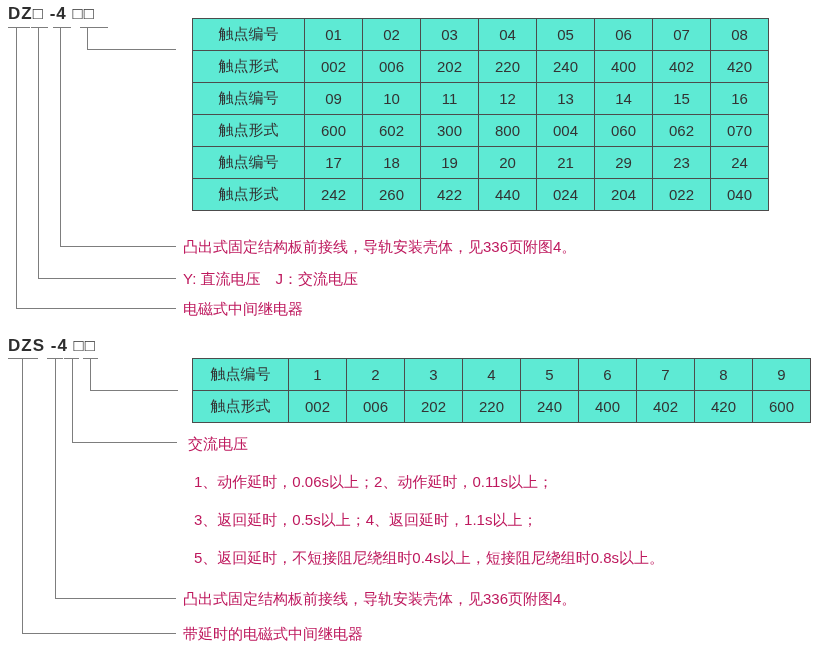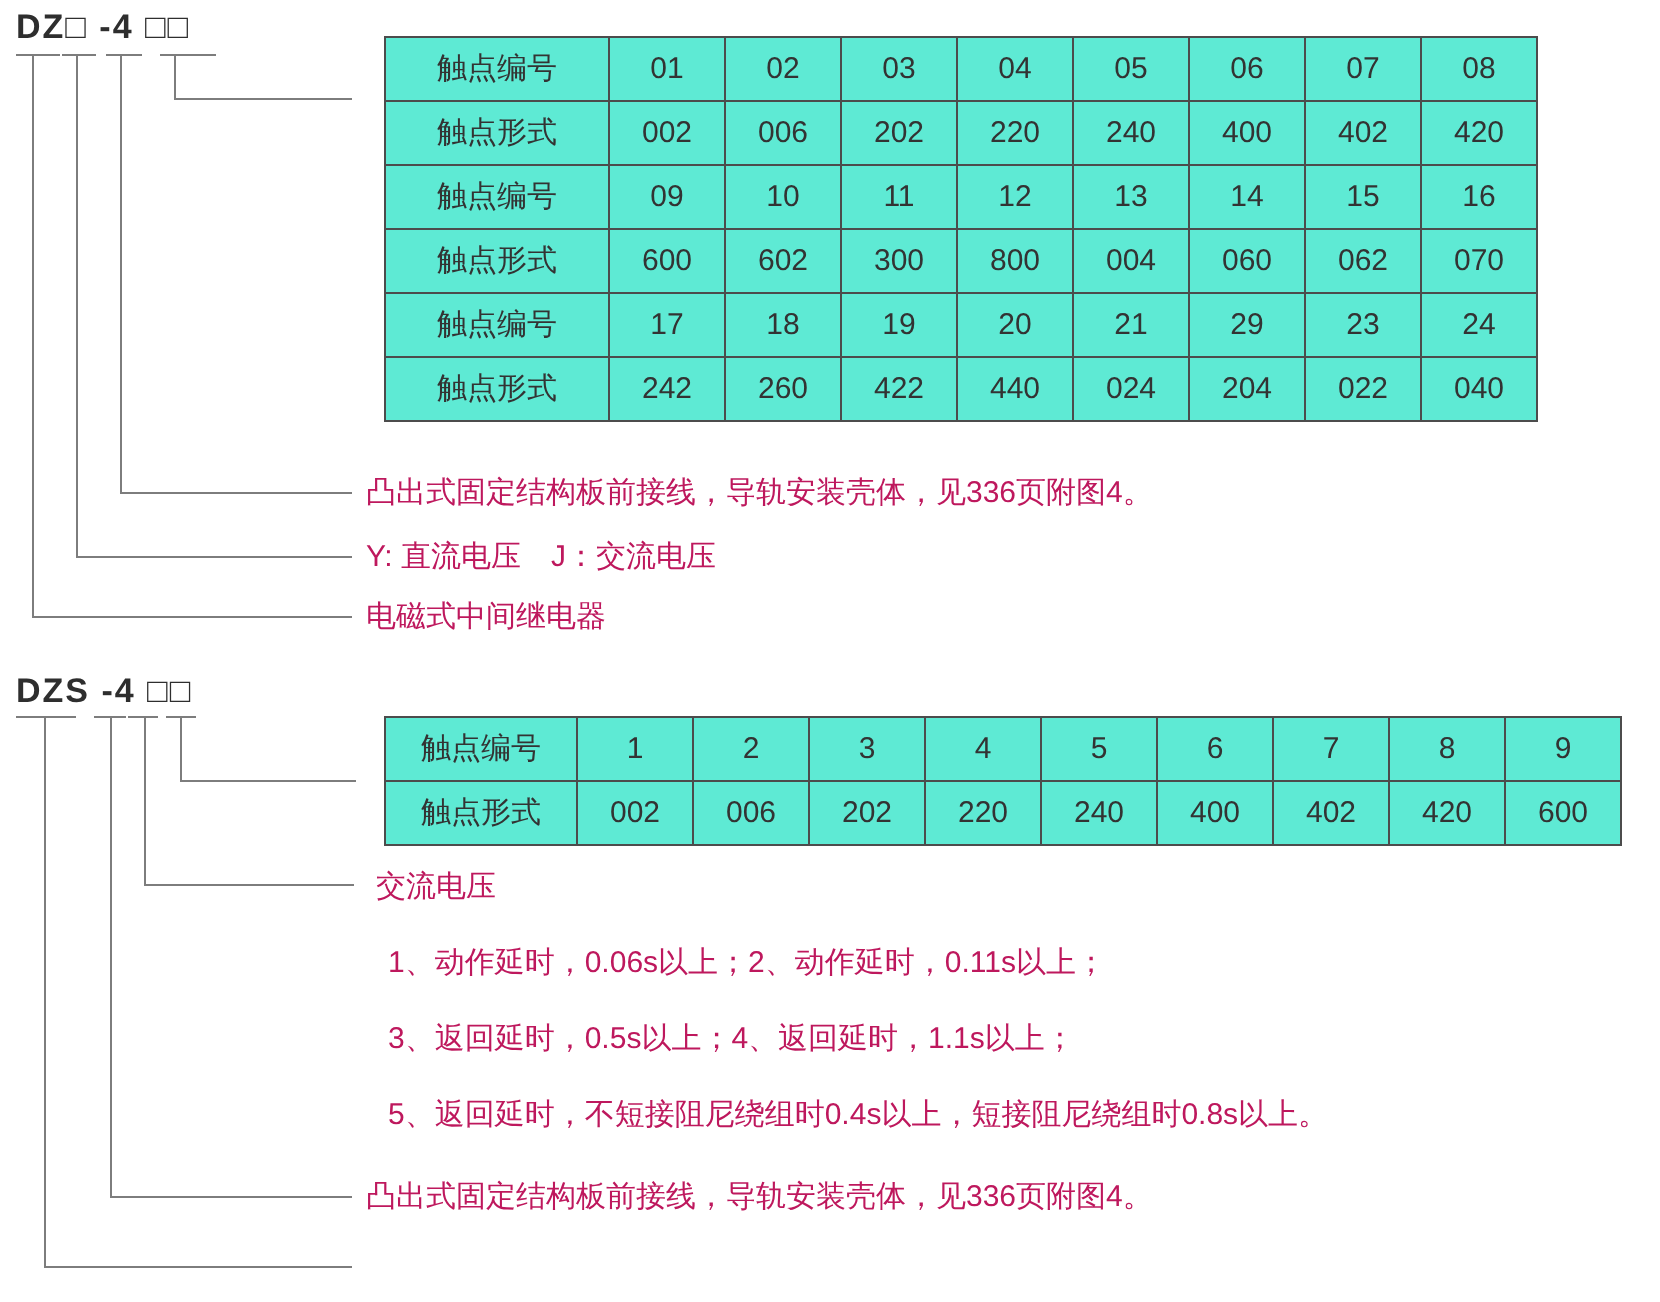--- a/index.html
+++ b/index.html
@@ -167,14 +167,15 @@
       <td>600</td>
     </tr>
   </tbody>
     </table>
 
   <div class="note" style="left:188px; top:435px;">交流电压</div>
   <div class="note" style="left:194px; top:473px;">1、动作延时，0.06s以上；2、动作延时，0.11s以上；</div>
   <div class="note" style="left:194px; top:511px;text-align:right;">3、返回延时，0.5s以上；4、返回延时，1.1s以上；</div>
   <div class="note" style="left:194px; top:549px;">5、返回延时，不短接阻尼绕组时0.4s以上，短接阻尼绕组时0.8s以上。</div>
   <div class="note" style="left:183px; top:590px;">凸出式固定结构板前接线，导轨安装壳体，见336页附图4。</div>
+  <div class="note" style="left:183px; top:625px;">带延时的电磁式中间继电器</div>
 
 </div>
 
 </body></html>

